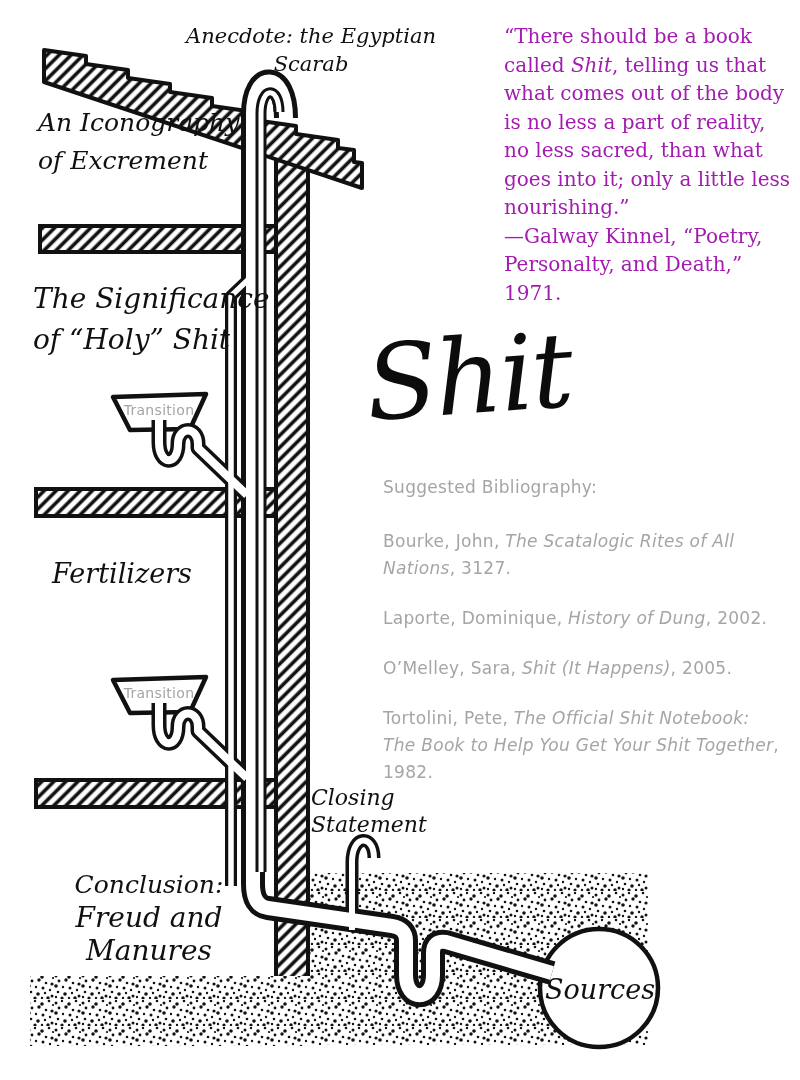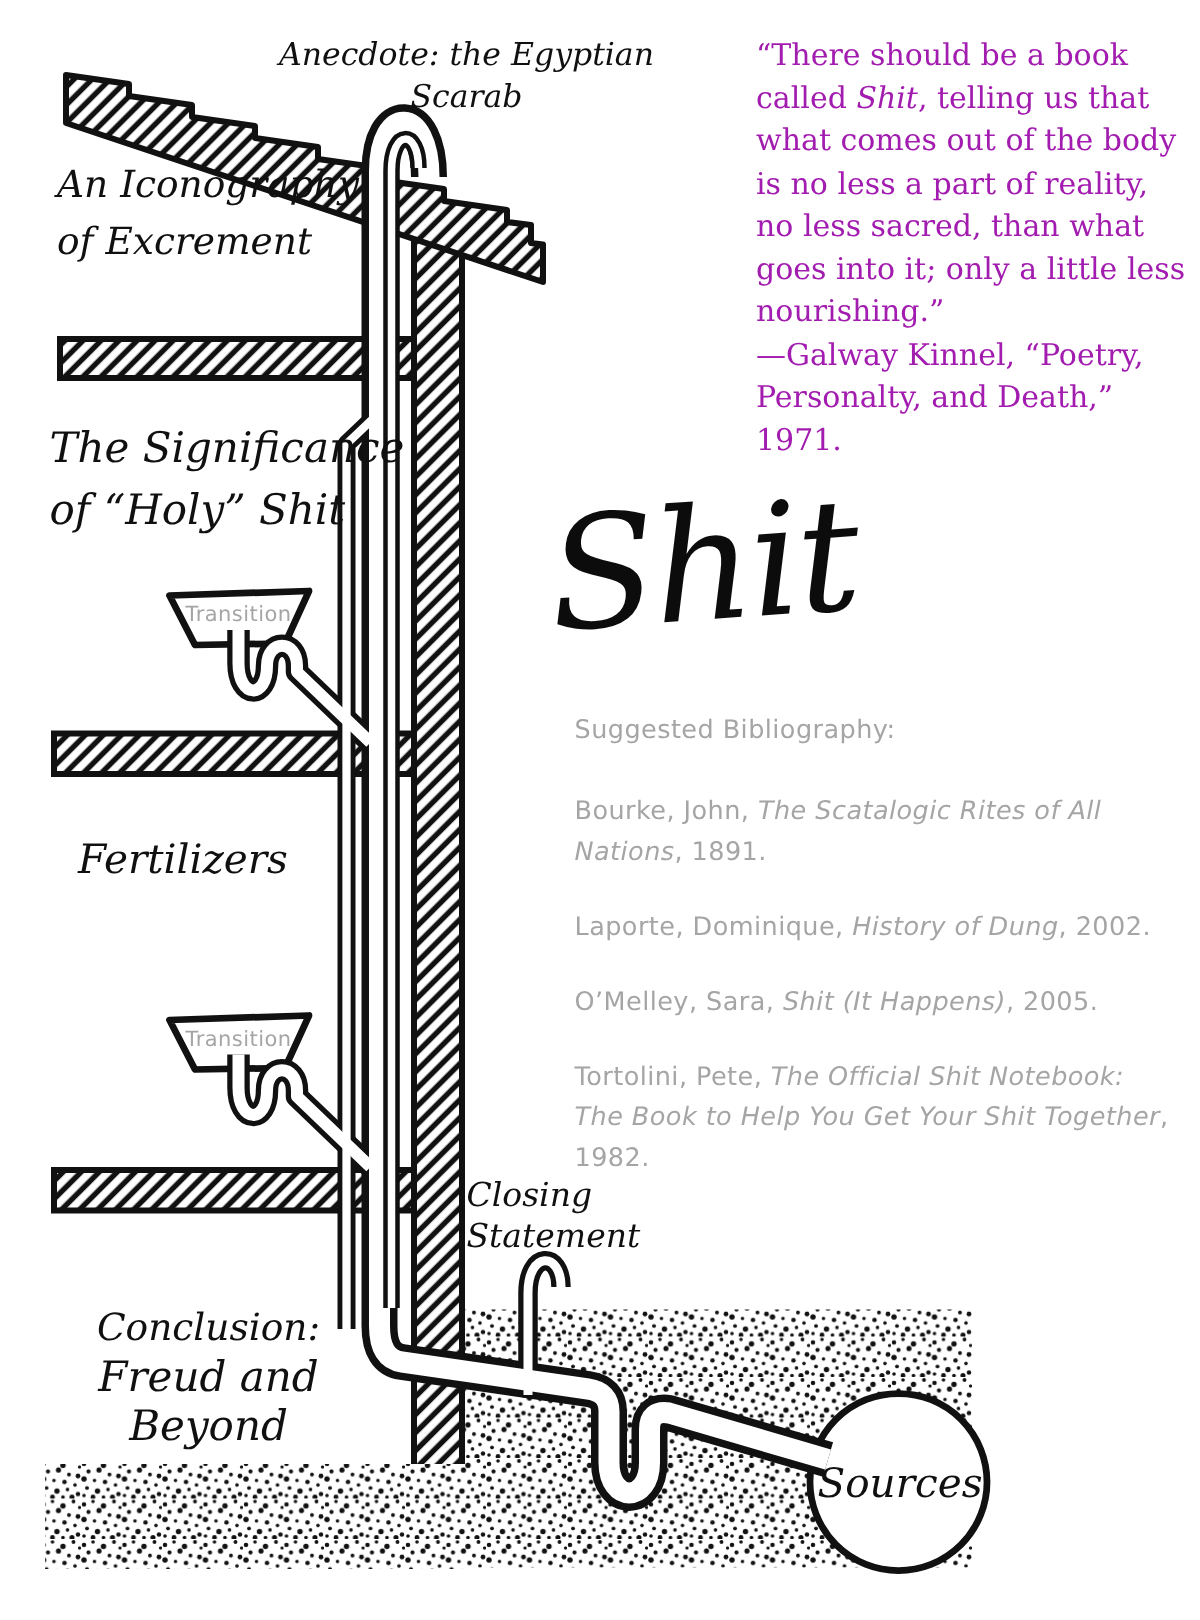--- a/index.html
+++ b/index.html
@@ -17,21 +17,21 @@
   .big-title{left:366px;top:316px;font-size:104px;font-style:italic;transform:rotate(-4deg);
              letter-spacing:-2px;color:#0c0c0c;white-space:nowrap;}
   .bib{left:383px;top:474px;width:404px;font-size:17px;line-height:27px;}
   .bib-heading{margin:0 0 27px 0;}
   .bib-entry{margin:0 0 23px 0;}
   .bib-entry em{font-style:italic;}
   .anecdote{left:148px;top:22px;width:326px;text-align:center;font-size:21px;}
   .intro{left:38px;top:104px;font-size:25px;line-height:38px;}
   .signif{left:33px;top:278px;font-size:28px;line-height:41px;}
   .manures{left:52px;top:552px;width:140px;text-align:center;font-size:27px;line-height:43px;}
-  .conclusion{left:22px;top:868px;width:234px;text-align:center;font-size:25px;line-height:33px;}
+  .conclusion{left:32px;top:868px;width:234px;text-align:center;font-size:25px;line-height:33px;}
   .conclusion .l2{font-size:28px;}
   .closing{left:311px;top:784px;width:108px;text-align:left;font-size:22px;line-height:27px;}
   .transition{width:78px;text-align:center;font-size:14px;}
   .t1{left:120px;top:402px;}
   .t2{left:120px;top:685px;}
   .sources{left:541px;top:972px;width:118px;text-align:center;font-size:27px;}
 </style>
 </head>
 <body>
 
@@ -109,21 +109,21 @@
 
   <div class="abs quote">
     <span>“There should be a book called </span><em>Shit</em><span>, telling us that what comes out of the body is no less a part of reality, no less sacred, than what goes into it; only a little less nourishing.”</span>
     <span class="attribution">—Galway Kinnel, “Poetry, Personalty, and Death,” 1971.</span>
   </div>
 
   <div class="abs big-title">Shit</div>
 
   <div class="abs hand bib">
     <div class="bib-heading">Suggested Bibliography:</div>
-    <p class="bib-entry"><span>Bourke, John, </span><em>The Scatalogic Rites of All Nations</em><span>, 1891.</span></p>
+    <p class="bib-entry"><span>Bourke, John, </span><em>The Scatalogic Rites of All Nations</em><span>, 3127.</span></p>
     <p class="bib-entry"><span>Laporte, Dominique, </span><em>History of Dung</em><span>, 2002.</span></p>
     <p class="bib-entry"><span>O’Melley, Sara, </span><em>Shit (It Happens)</em><span>, 2005.</span></p>
     <p class="bib-entry"><span>Tortolini, Pete, </span><em>The Official Shit Notebook: The Book to Help You Get Your Shit Together</em><span>, 1982.</span></p>
   </div>
 
   <div class="abs script anecdote">
     <div>Anecdote: the Egyptian Scarab</div>
   </div>
   <div class="abs script intro">
     <div>An Iconography</div>
@@ -131,21 +131,21 @@
   </div>
   <div class="abs script signif">
     <div>The Significance</div>
     <div>of “Holy” Shit</div>
   </div>
   <div class="abs script manures">
     <div>Fertilizers</div>
   </div>
   <div class="abs script conclusion">
     <div>Conclusion:</div>
-    <div class="l2">Freud and Beyond</div>
+    <div class="l2">Freud and Manures</div>
   </div>
   <div class="abs script closing">
     <div>Closing</div>
     <div>Statement</div>
   </div>
   <div class="abs hand transition t1">Transition</div>
   <div class="abs hand transition t2">Transition</div>
   <div class="abs script sources">Sources</div>
 
 </div>

